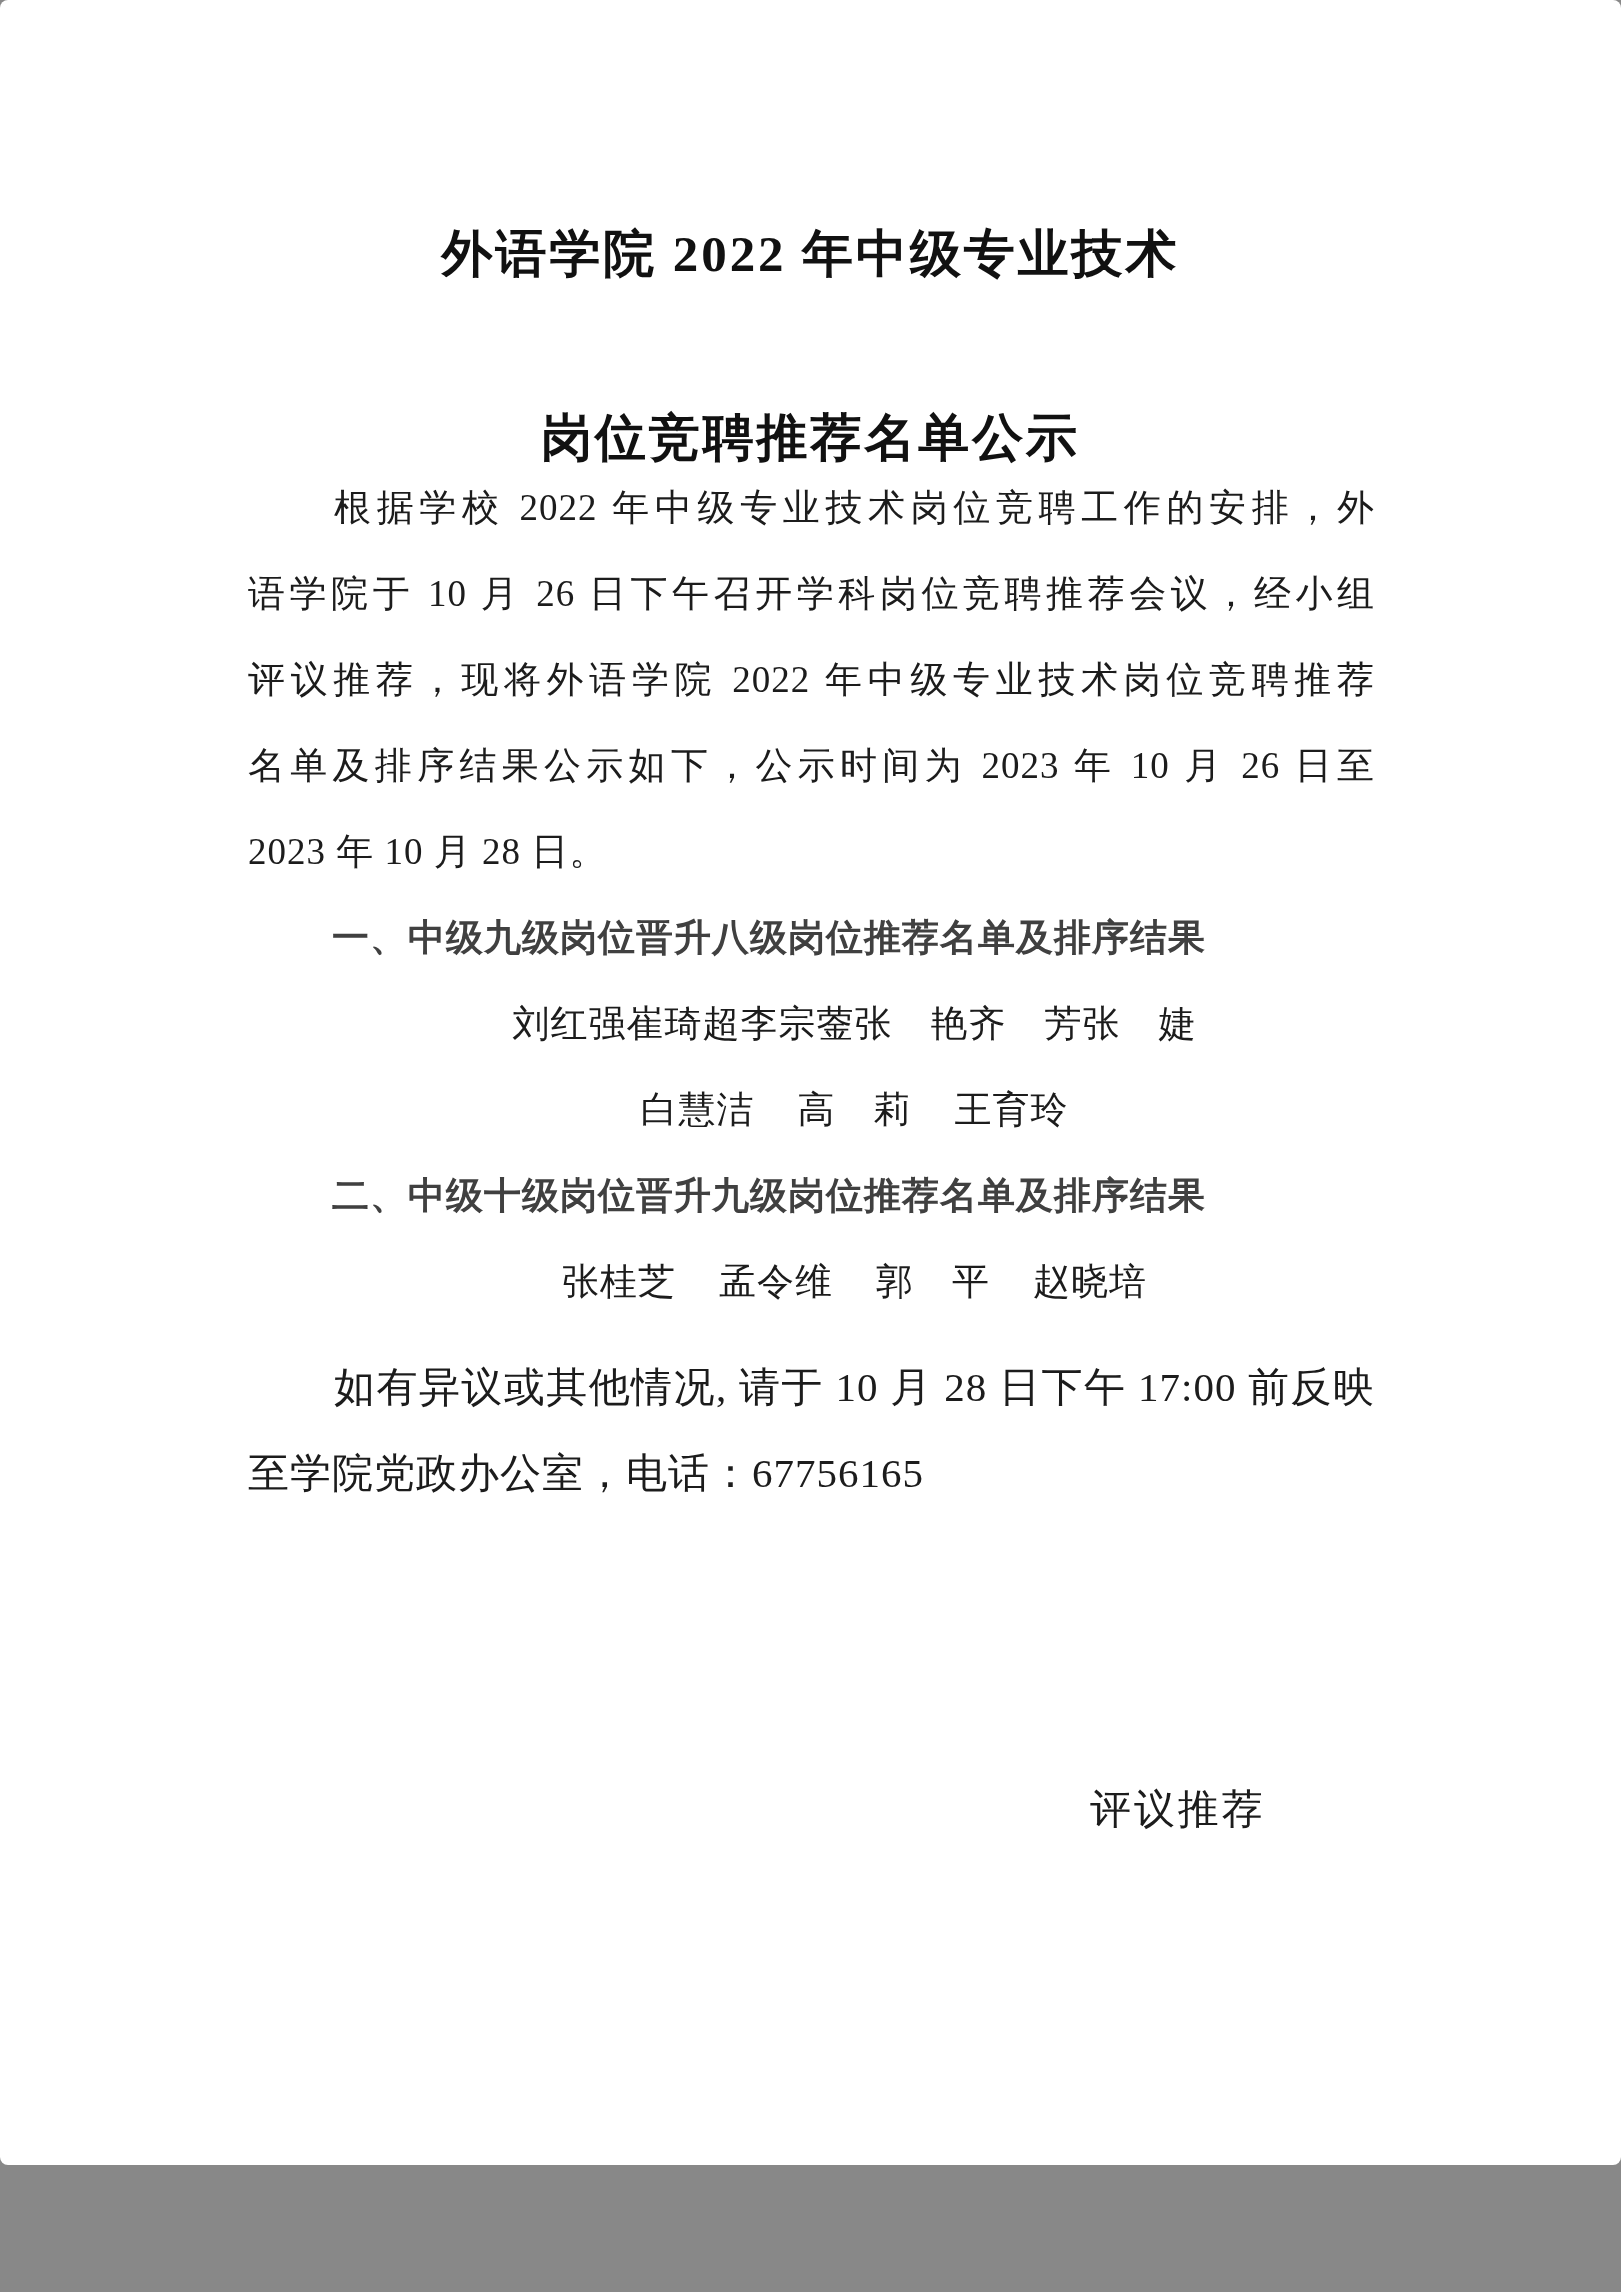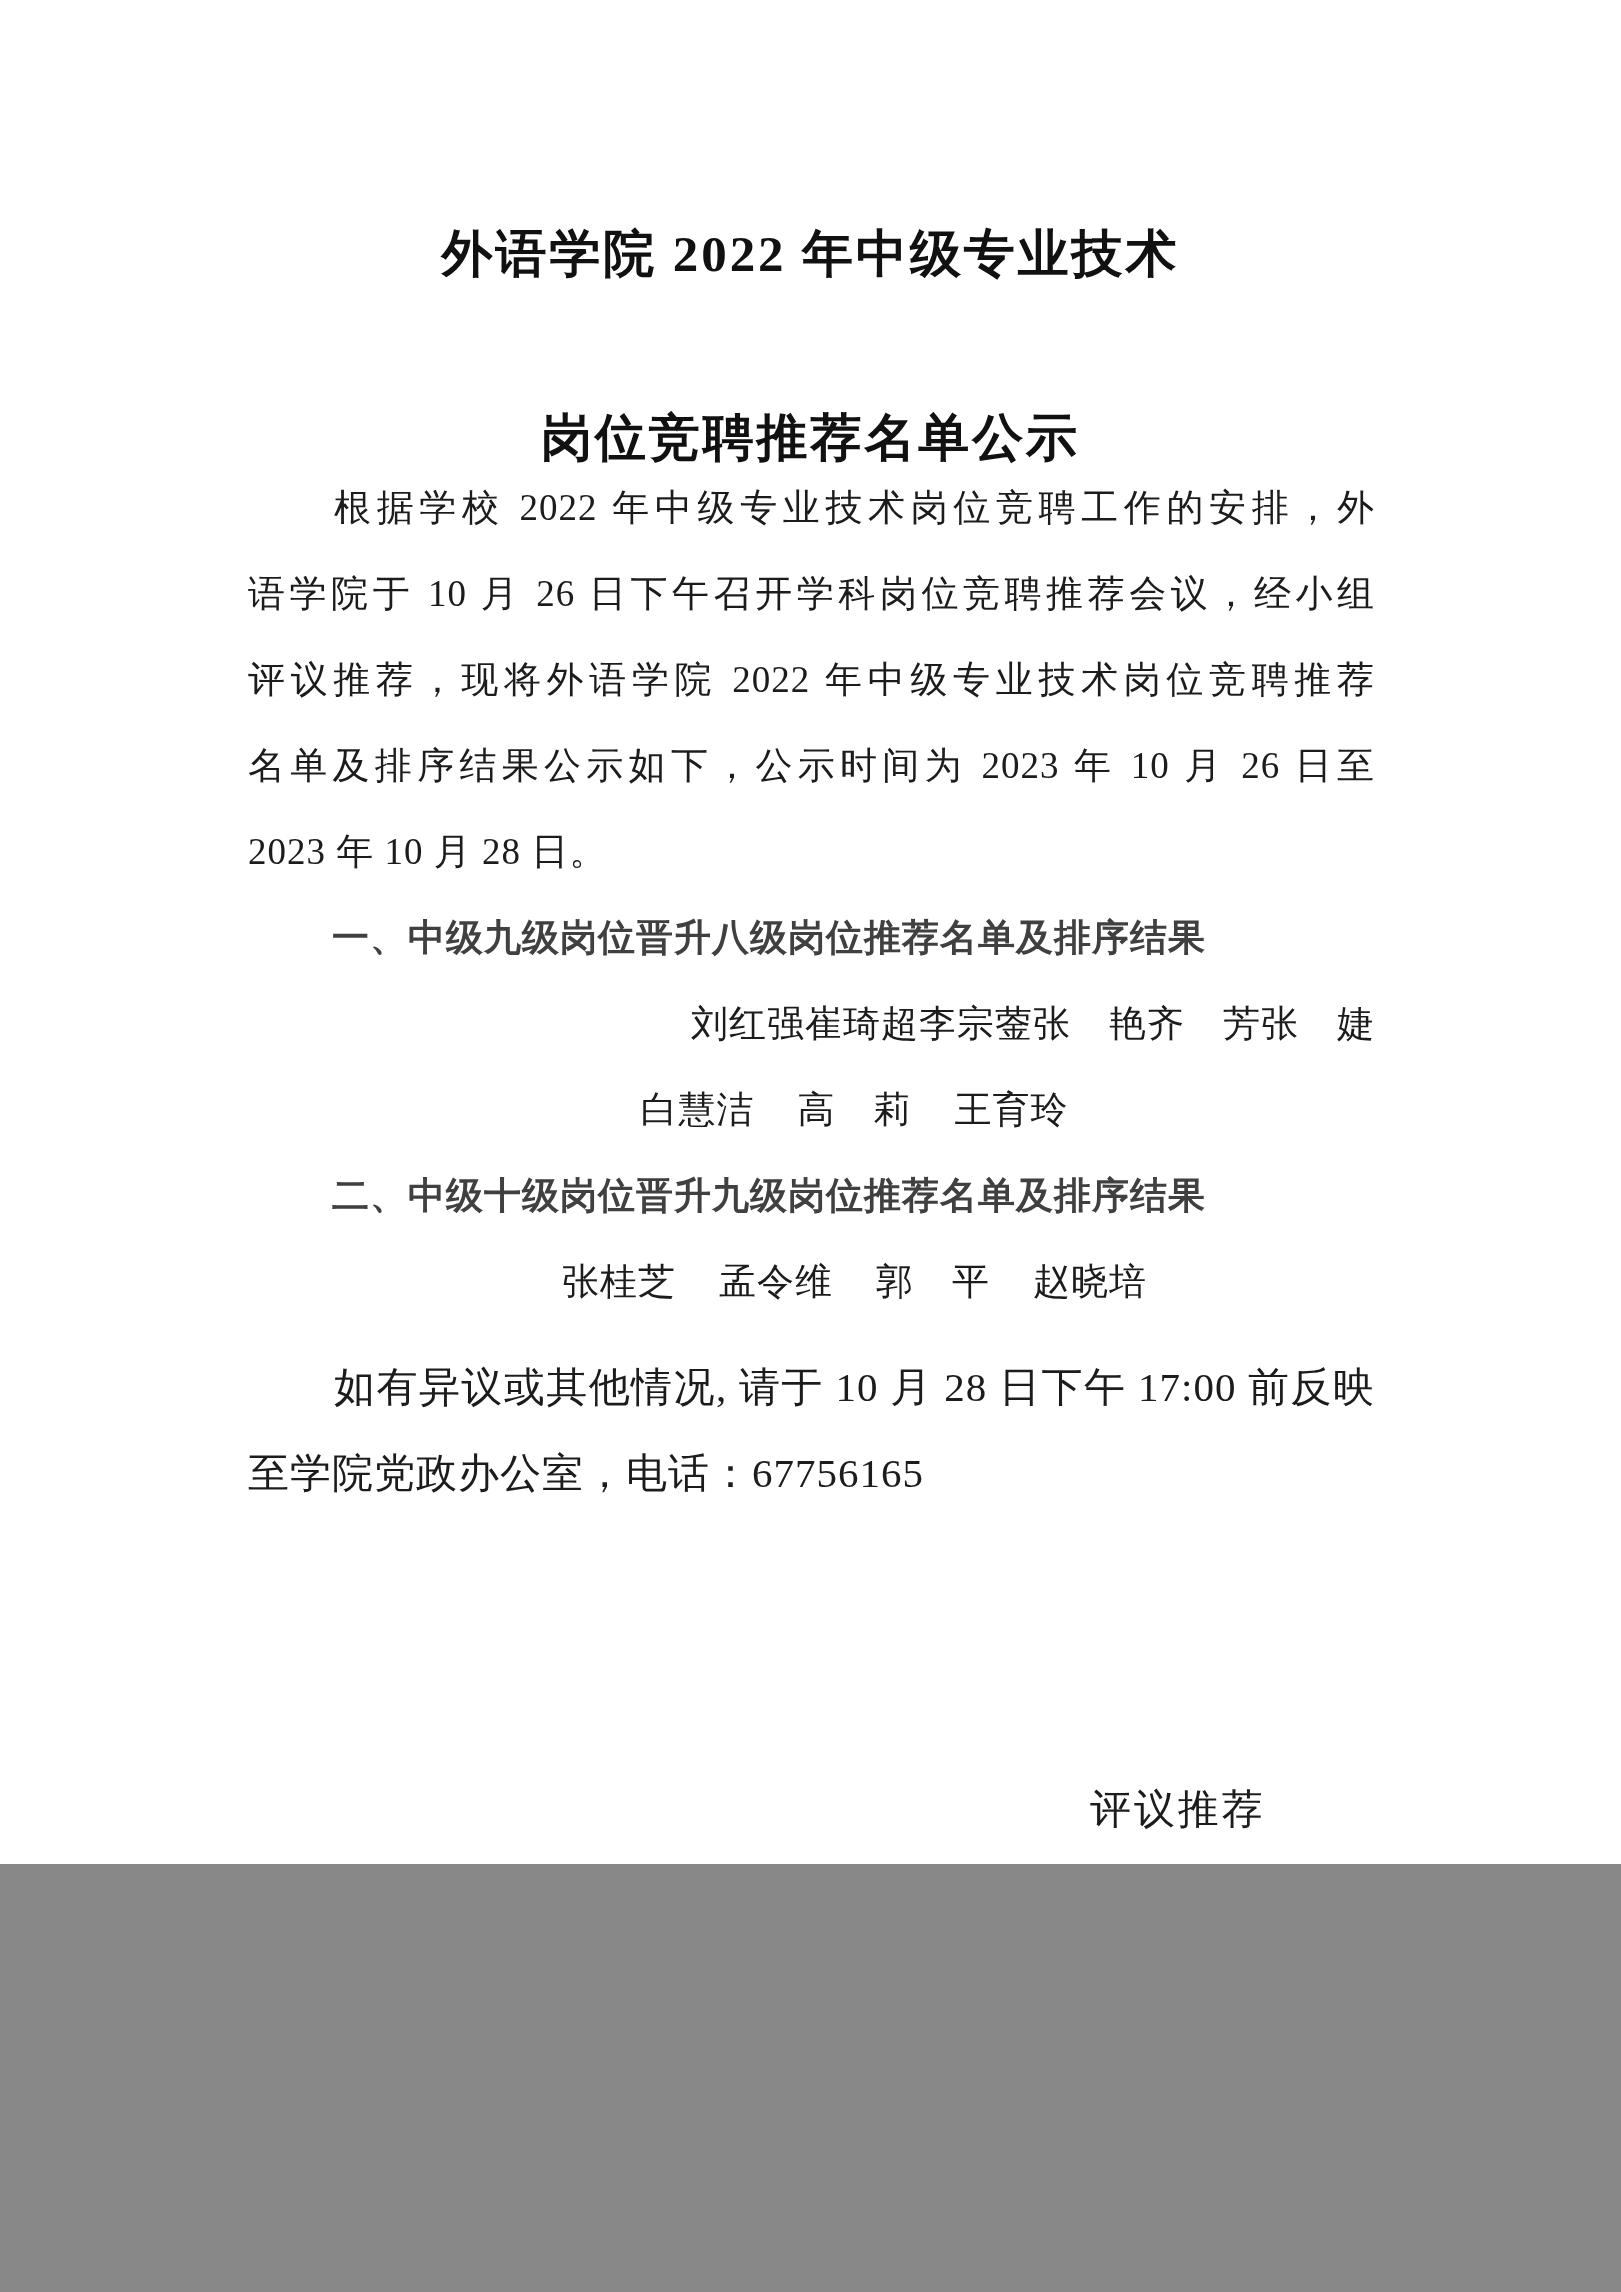--- a/index.html
+++ b/index.html
@@ -3,26 +3,27 @@
 <meta charset="utf-8">
 <style>
   html, body {
     margin: 0;
     padding: 0;
     background: #888;
   }
   .page {
     position: relative;
     width: 1621px;
-    height: 1864px;
+    height: 2165px;
     margin: 0 auto;
     background: #ffffff;
     color: #1c1c1c;
     font-family: "Liberation Serif", "DejaVu Serif", serif;
     overflow: hidden;
+    border-radius: 8px;
   }
   .doc-title {
     position: absolute;
     left: 0;
     right: 0;
     text-align: center;
     font-weight: bold;
     font-size: 51px;
     letter-spacing: 2.9px;
     color: #111111;
@@ -62,21 +63,21 @@
     font-family: "Liberation Sans", "DejaVu Sans", sans-serif;
     font-weight: bold;
     padding-left: 84px;
     letter-spacing: 1px;
     color: #404040;
   }
   .names-row {
     display: flex;
     padding-left: 86px;
   }
-  .names-row.spread { justify-content: flex-end; }
+  .names-row.spread { justify-content: center; }
   .names-row.packed { justify-content: center; gap: 43px; }
   .names-row span { white-space: pre; }
 
   .sig-org {
     position: absolute;
     top: 1786px;
     left: 1090px;
     font-size: 41px;
     line-height: 47px;
     letter-spacing: 2.9px;

